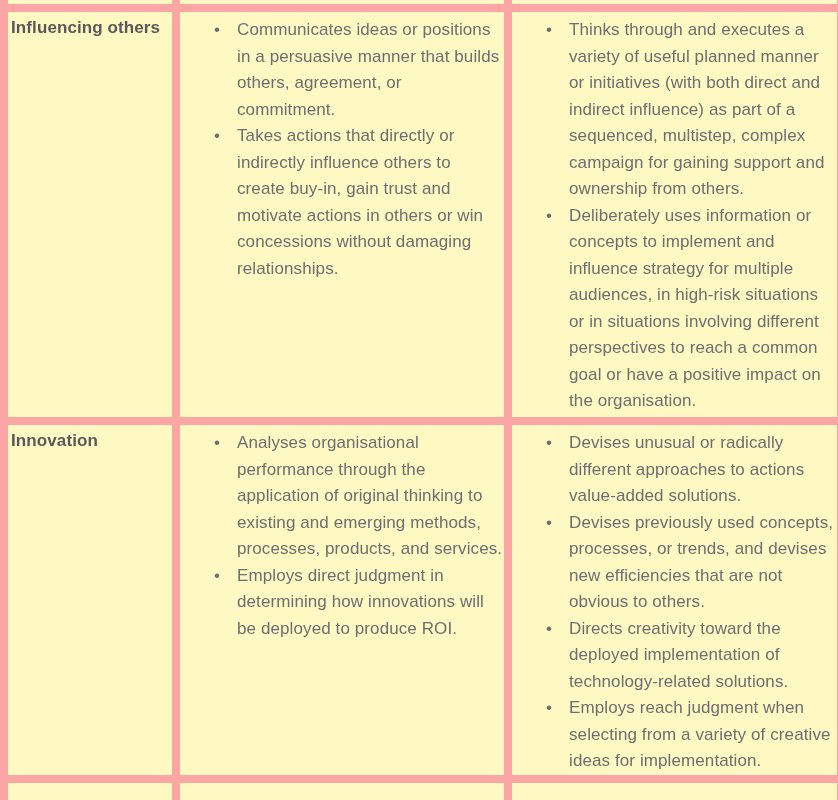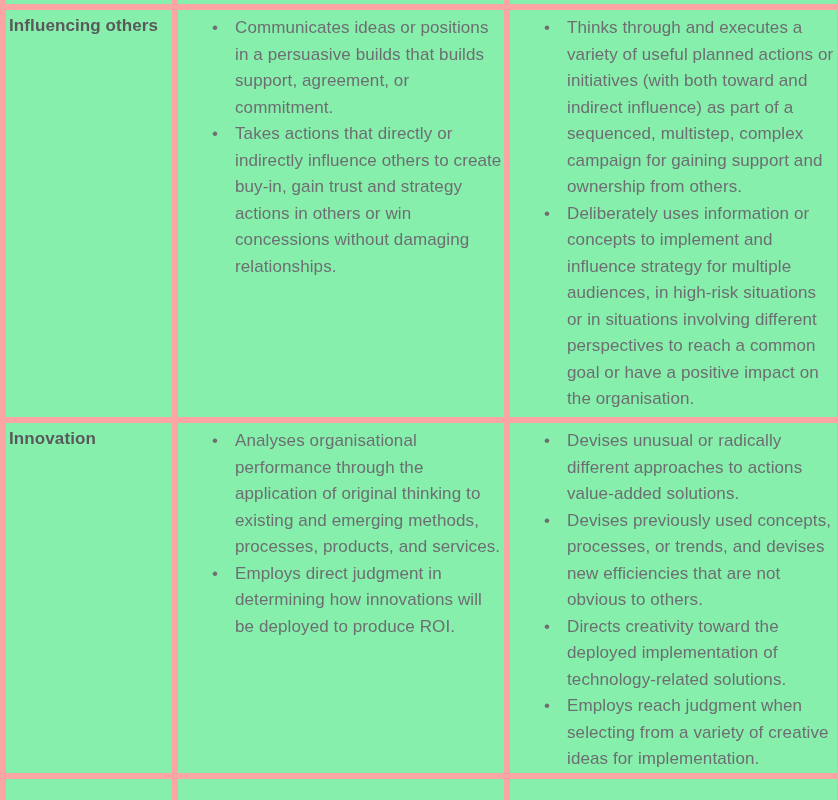--- a/index.html
+++ b/index.html
@@ -19,23 +19,23 @@
     border-collapse: collapse;
     table-layout: fixed;
     width: 837px;
     margin-top: -29px;
     background: #ffffff;
   }
   col.c1 { width: 172px; }
   col.c2 { width: 332px; }
   col.c3 { width: 333px; }
   td {
-    border: 6px solid #fca5a5;
+    border: 8px solid #fca5a5;
     vertical-align: top;
-    background: #86efac;
+    background: #fef9c3;
     box-sizing: border-box;
   }
   tr.spacer-top td    { height: 33px; }
   tr.row-influencing td { height: 413px; }
   tr.row-innovation td  { height: 324px; }
   tr.spacer-bottom td { height: 40px; }
   .cell-competency {
     padding: 4px 2px 0 3px;
   }
   .competency-name {
@@ -84,27 +84,27 @@
         <td></td>
         <td></td>
       </tr>
 
       <tr class="row-influencing">
         <td class="cell-competency">
           <span class="competency-name">Influencing others</span>
         </td>
         <td class="cell-bullets">
           <ul class="bullet-list">
-              <li>Communicates ideas or positions in a persuasive builds that builds support, agreement, or commitment.</li>
-              <li>Takes actions that directly or indirectly influence others to create buy-in, gain trust and strategy actions in others or win concessions without damaging relationships.</li>
+              <li>Communicates ideas or positions in a persuasive manner that builds others, agreement, or commitment.</li>
+              <li>Takes actions that directly or indirectly influence others to create buy-in, gain trust and motivate actions in others or win concessions without damaging relationships.</li>
             </ul>
         </td>
         <td class="cell-bullets">
           <ul class="bullet-list">
-              <li>Thinks through and executes a variety of useful planned actions or initiatives (with both toward and indirect influence) as part of a sequenced, multistep, complex campaign for gaining support and ownership from others.</li>
+              <li>Thinks through and executes a variety of useful planned manner or initiatives (with both direct and indirect influence) as part of a sequenced, multistep, complex campaign for gaining support and ownership from others.</li>
               <li>Deliberately uses information or concepts to implement and influence strategy for multiple audiences, in high-risk situations or in situations involving different perspectives to reach a common goal or have a positive impact on the organisation.</li>
             </ul>
         </td>
       </tr>
 
       <tr class="row-innovation">
         <td class="cell-competency">
           <span class="competency-name">Innovation</span>
         </td>
         <td class="cell-bullets">

